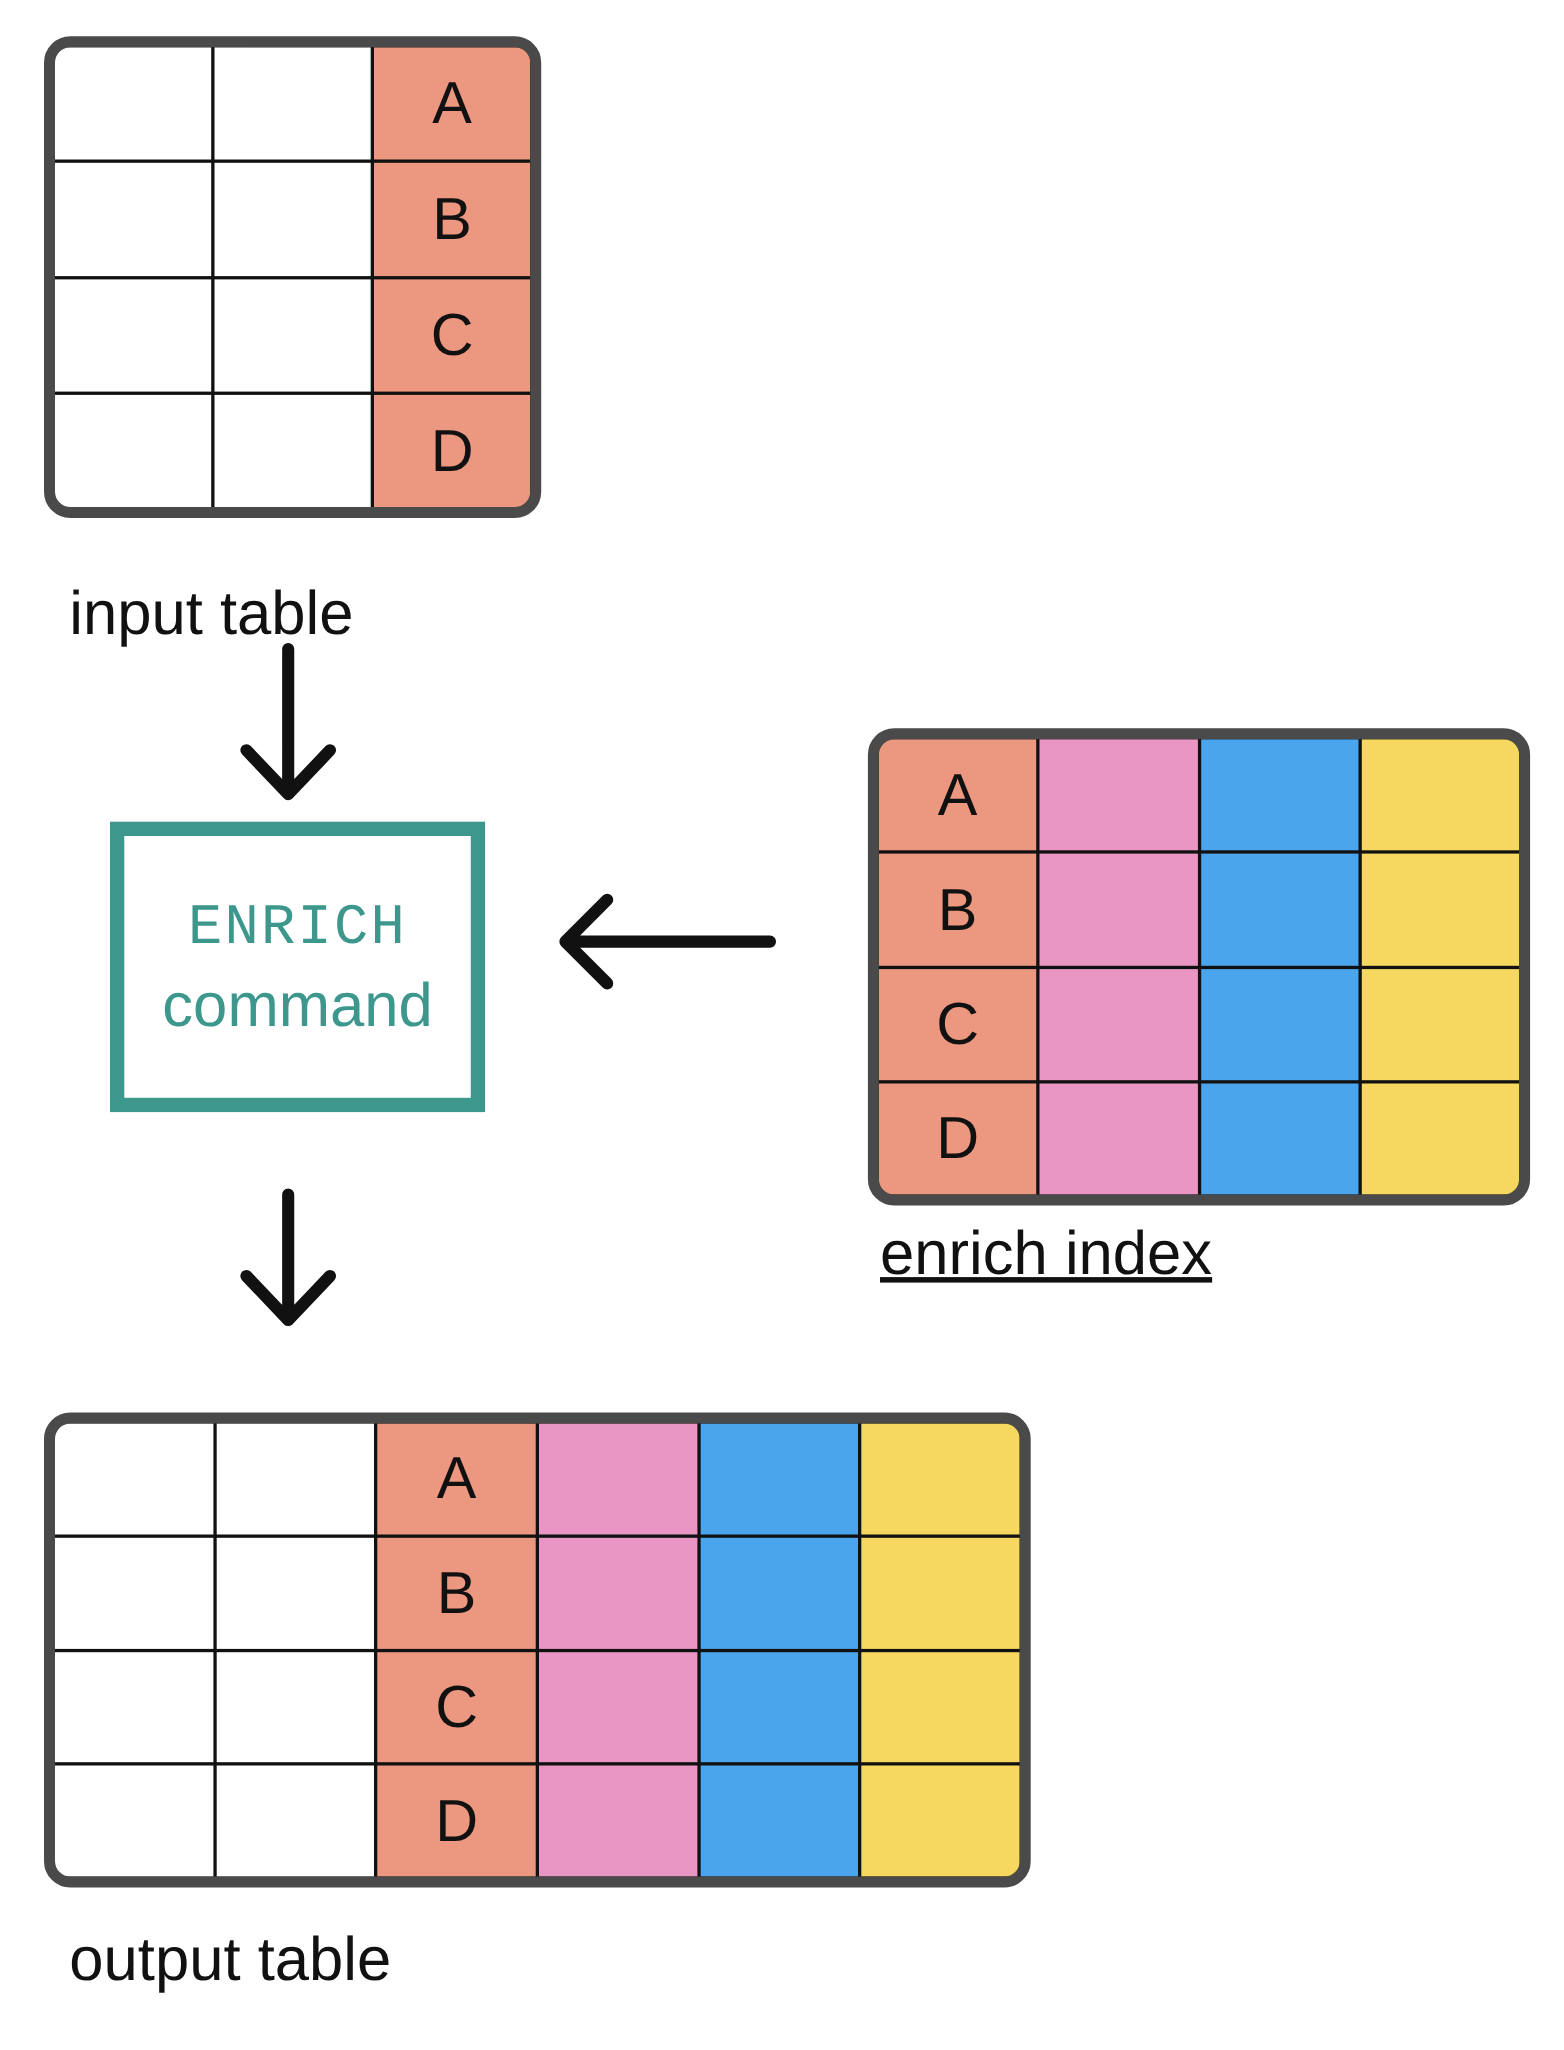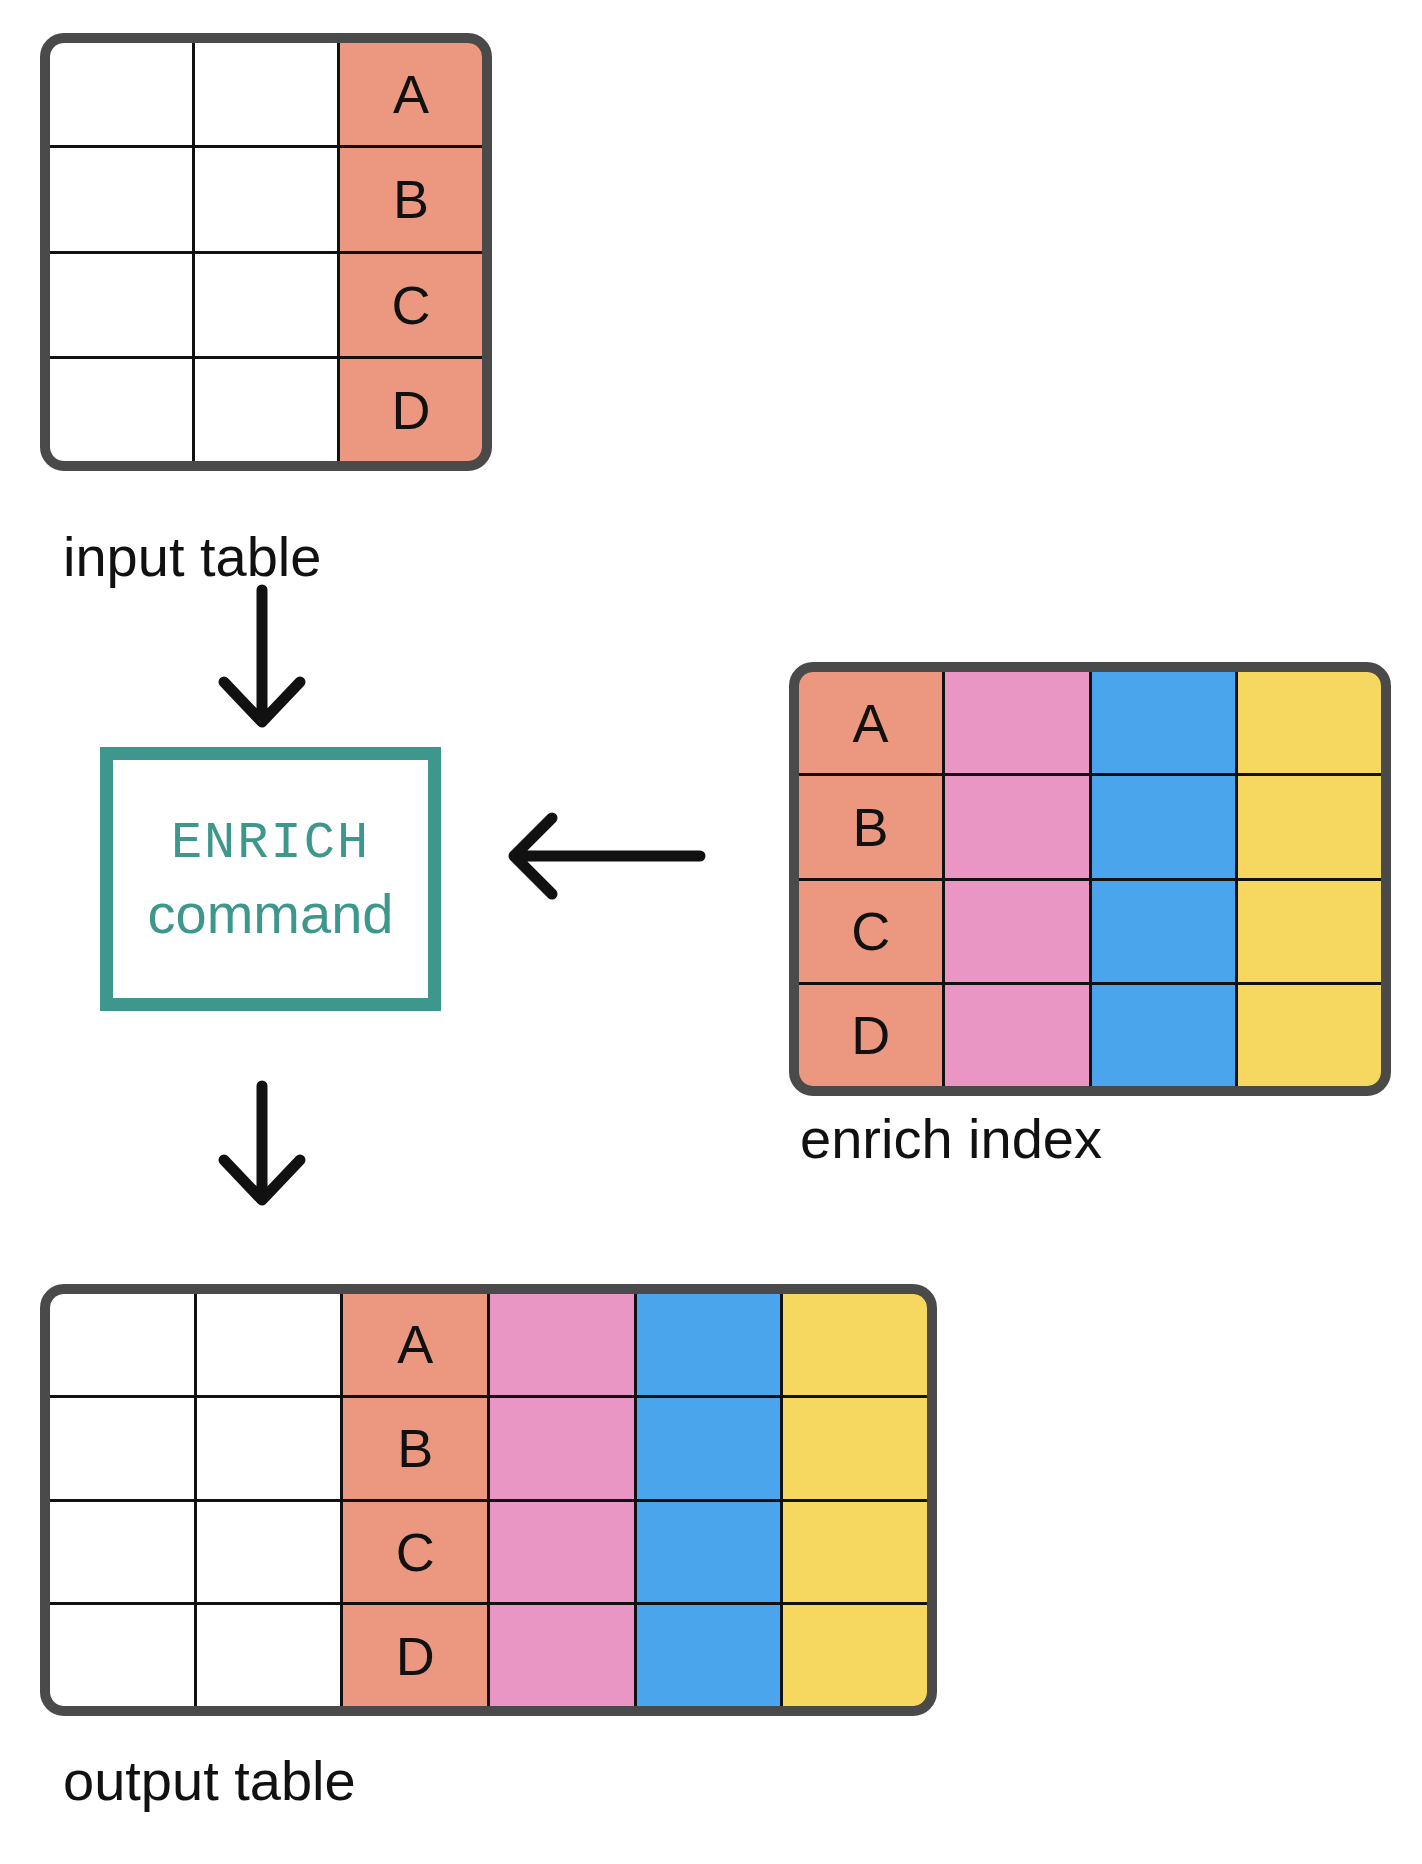--- a/index.html
+++ b/index.html
@@ -131,21 +131,21 @@
       <div class="cell cell-key">C</div>
       <div class="cell cell-pink"></div>
       <div class="cell cell-blue"></div>
       <div class="cell cell-yellow"></div>
       <div class="cell cell-key">D</div>
       <div class="cell cell-pink"></div>
       <div class="cell cell-blue"></div>
       <div class="cell cell-yellow"></div>
     </div>
 
-  <div class="dlabel" style="left:800px; top:1105px;">enrich index</div>
+  <div class="dlabel" style="left:800px; top:1105px;text-decoration:underline;">enrich index</div>
 
   <div class="dtable" style="left: 40px; top: 1284px; width: 897px; height: 432px; grid-template-columns: repeat(6, 1fr); grid-template-rows: repeat(4, 1fr);">
       <div class="cell cell-plain"></div>
       <div class="cell cell-plain"></div>
       <div class="cell cell-key">A</div>
       <div class="cell cell-pink"></div>
       <div class="cell cell-blue"></div>
       <div class="cell cell-yellow"></div>
       <div class="cell cell-plain"></div>
       <div class="cell cell-plain"></div>

